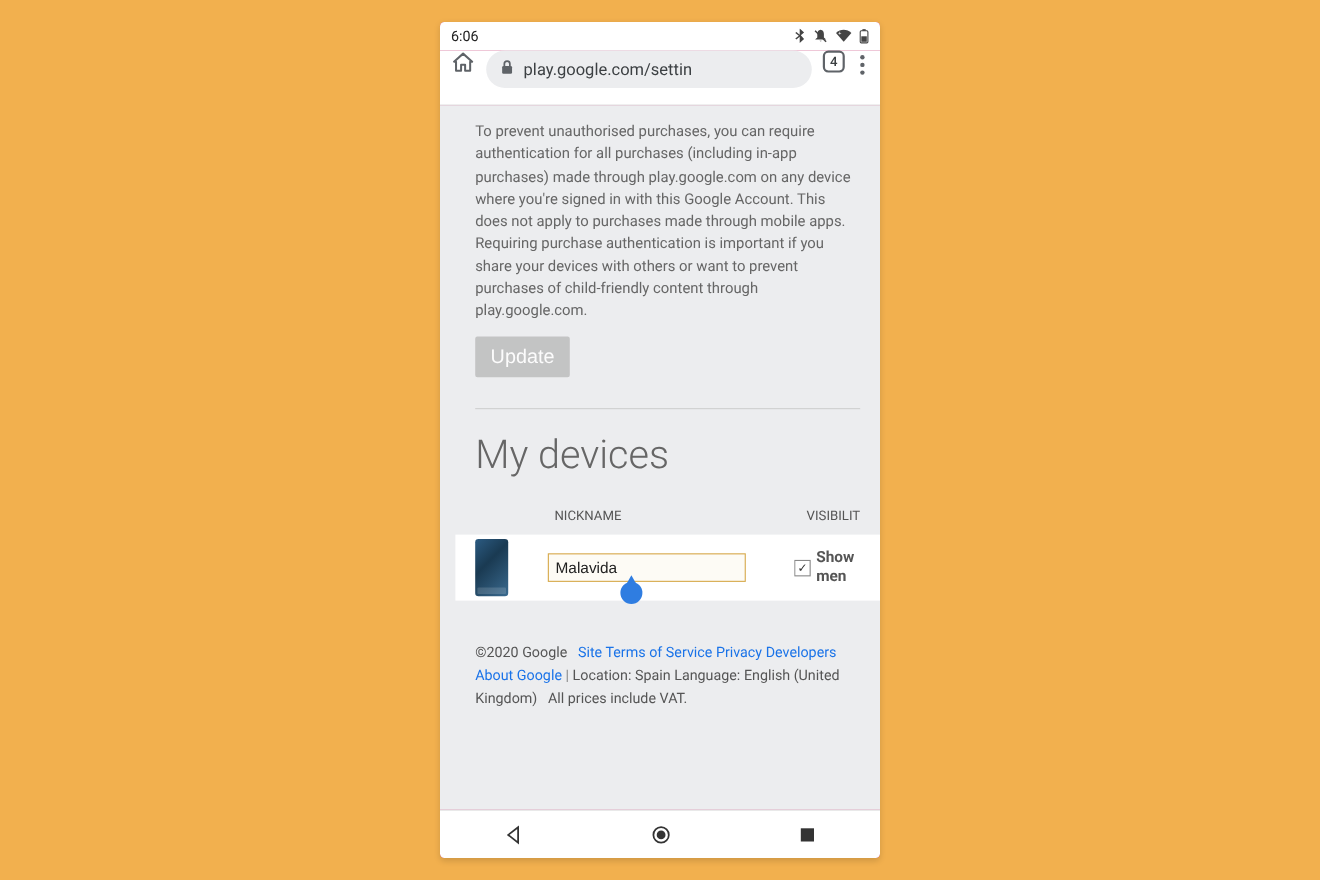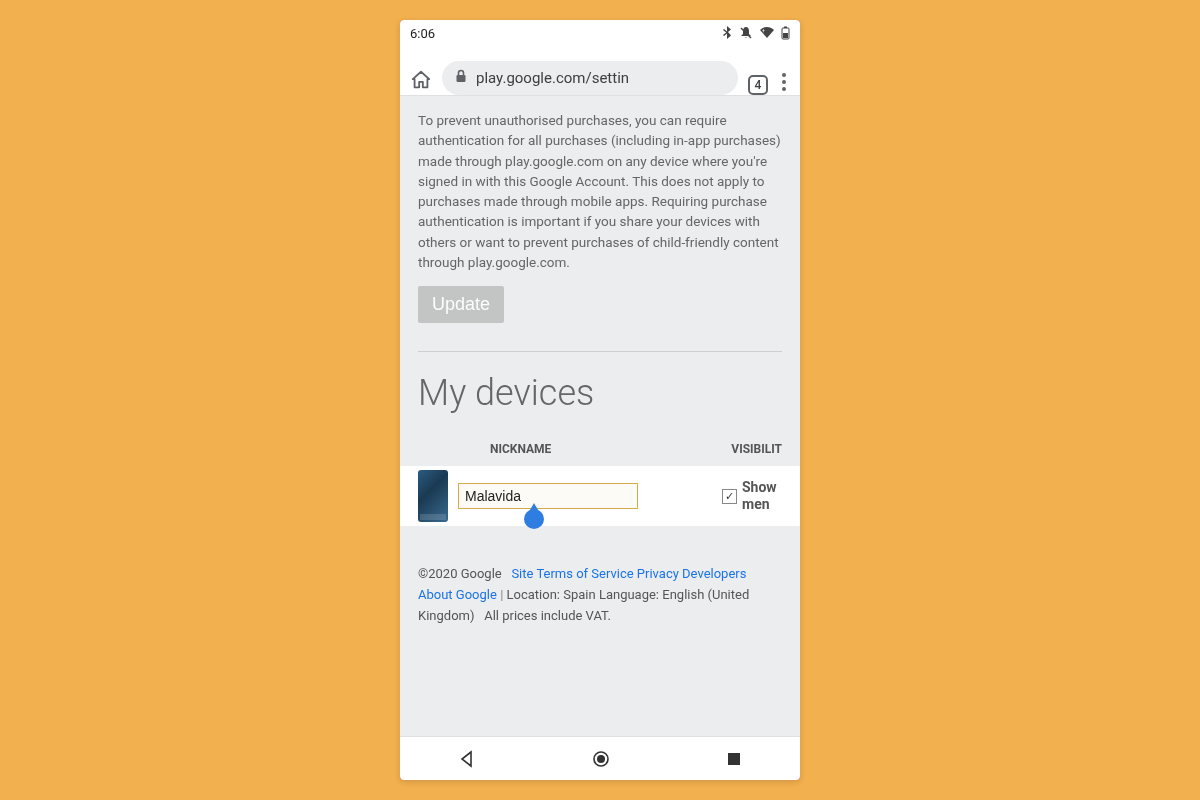--- a/index.html
+++ b/index.html
@@ -33,21 +33,21 @@
     color: #222;
   }
   .status-bar .spacer { flex: 1; }
   .status-icons { display: flex; gap: 6px; align-items: center; }
   .status-icons svg { display: block; }
   
   .browser-bar {
     height: 50px;
     background: #fff;
     display: flex;
-    align-items: flex-end;
+    align-items: flex-start;
     padding: 0 10px;
     gap: 10px;
     border-bottom: 1px solid #e0e0e0;
   }
   .home-icon { width: 22px; height: 22px; }
   .omnibox {
     flex: 1;
     background: #ecedef;
     border-radius: 18px;
     height: 34px;
@@ -72,21 +72,21 @@
     align-items: center;
     justify-content: center;
     color: #3c4043;
   }
   .kebab { display: flex; flex-direction: column; gap: 3px; padding: 4px; }
   .kebab span { width: 4px; height: 4px; background: #5f6368; border-radius: 50%; }
   
   .page {
     flex: 1;
     background: #ecedef;
-    padding: 14px 18px 0 18px;
+    padding: 14px 18px 0 32px;
     font-size: 13.5px;
     color: #666;
     overflow: hidden;
     position: relative;
   }
   .auth-text { line-height: 1.5; margin-bottom: 14px; }
   .update-btn {
     display: inline-block;
     background: #bdbdbd;
     color: #fff;
@@ -95,35 +95,36 @@
     border: none;
     border-radius: 2px;
     opacity: 0.85;
   }
   .divider { border: none; border-top: 1px solid #cfcfcf; margin: 28px 0 20px 0; }
   .section-title { font-size: 36px; font-weight: 300; color: #666; margin-bottom: 28px; }
   .device-table { width: 100%; }
   .device-head {
     display: flex;
     font-size: 12px;
-    font-weight: 700;
+    font-weight: 400;
     color: #555;
     margin-bottom: 10px;
   }
   .col-img { width: 54px; flex-shrink: 0; }
   .col-nick { flex: 1; text-align: left; padding-left: 18px; }
   .col-vis { width: 70px; text-align: right; overflow: hidden; white-space: nowrap; }
   .device-row {
     display: flex;
     align-items: center;
     background: #fff;
     height: 60px;
     margin-left: -18px;
     margin-right: -18px;
     padding: 0 18px;
+    gap: 26px;
   }
   .device-thumb {
     width: 30px;
     height: 52px;
     background: linear-gradient(135deg, #2b5b82 0%, #1a3a52 40%, #3a6a8f 100%);
     border-radius: 3px;
     position: relative;
     flex-shrink: 0;
   }
   .device-thumb::after {

